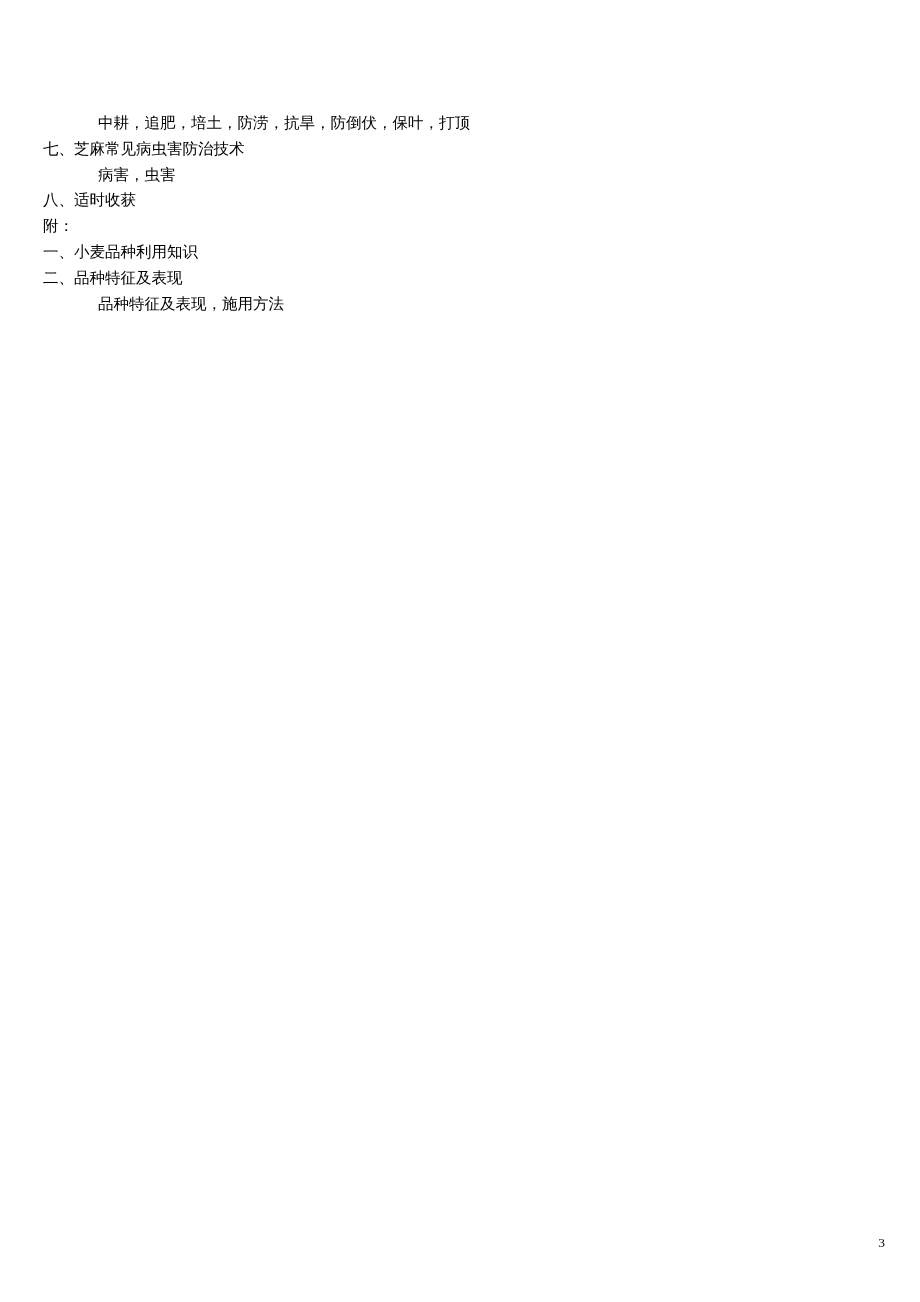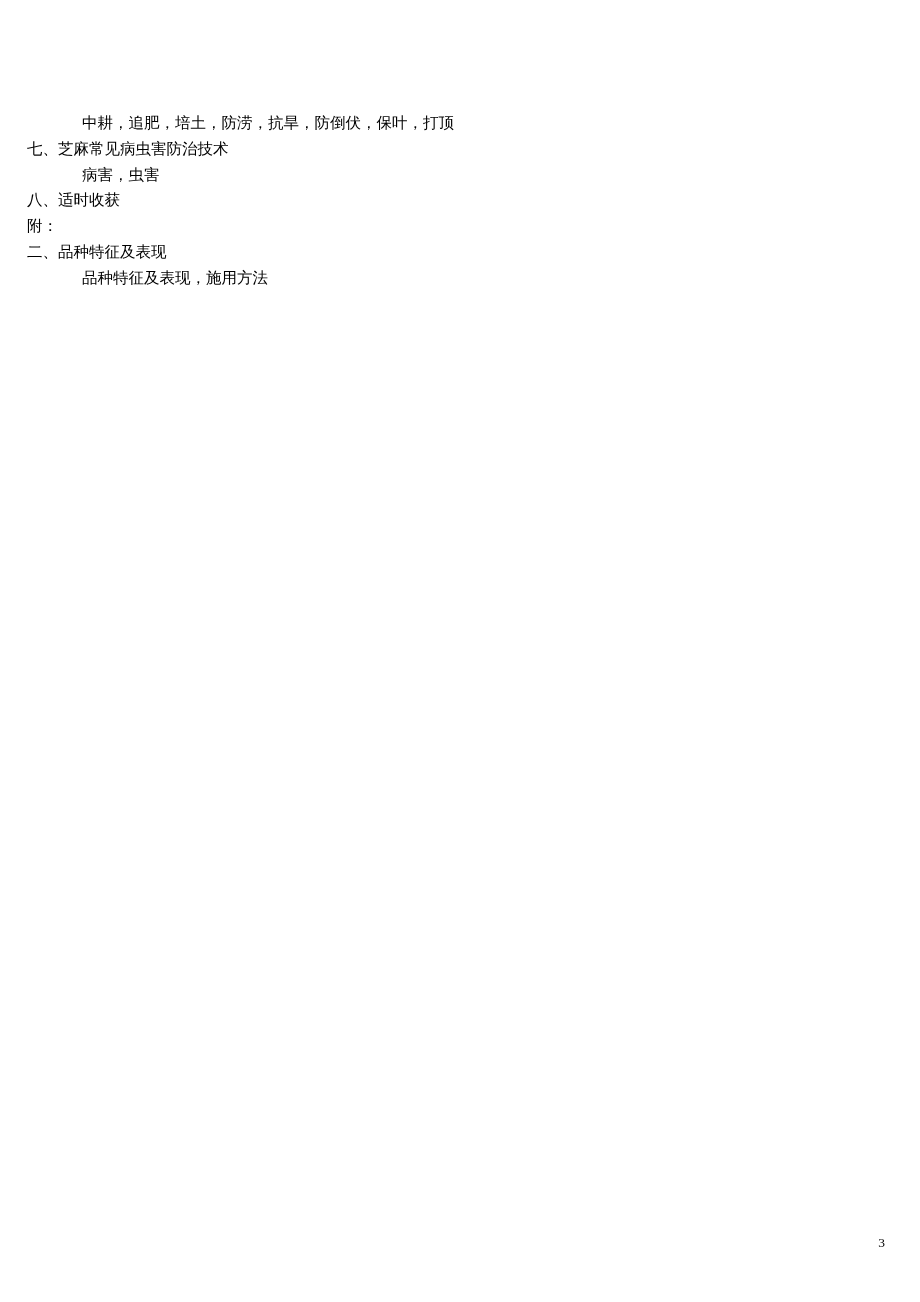--- a/index.html
+++ b/index.html
@@ -12,21 +12,21 @@
       height: 1302px;
       background: #ffffff;
       font-family: "SimSun", "宋体", serif;
       font-size: 15.5px;
       color: #000000;
       line-height: 1.6;
       position: relative;
     }
     .content {
       padding-top: 111px;
-      padding-left: 27px;
+      padding-left: 43px;
       padding-right: 80px;
     }
     .line {
       margin-bottom: 1px;
       white-space: nowrap;
     }
     .indent-1 {
       padding-left: 0;
     }
     .indent-2 {
@@ -42,17 +42,18 @@
   </style>
 </head>
 <body>
 
 <div class="content">
   <div class="line indent-2">中耕，追肥，培土，防涝，抗旱，防倒伏，保叶，打顶</div>
   <div class="line indent-1">七、芝麻常见病虫害防治技术</div>
   <div class="line indent-2">病害，虫害</div>
   <div class="line indent-1">八、适时收获</div>
   <div class="line indent-1">附：</div>
+  <div class="line indent-1">一、小麦品种利用知识</div>
   <div class="line indent-1">二、品种特征及表现</div>
   <div class="line indent-2">品种特征及表现，施用方法</div>
 </div>
 
 <div class="page-number">3</div>
 
 </body></html>

